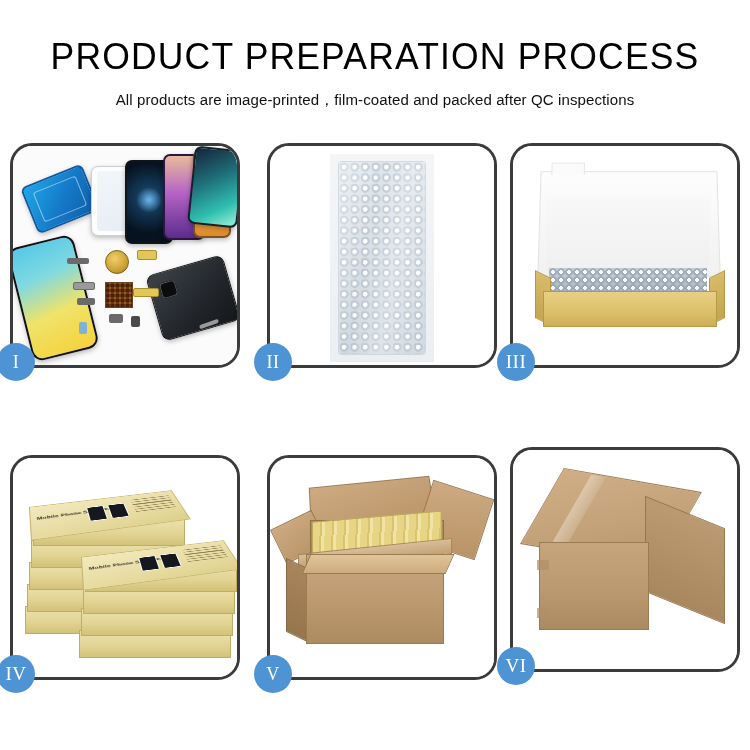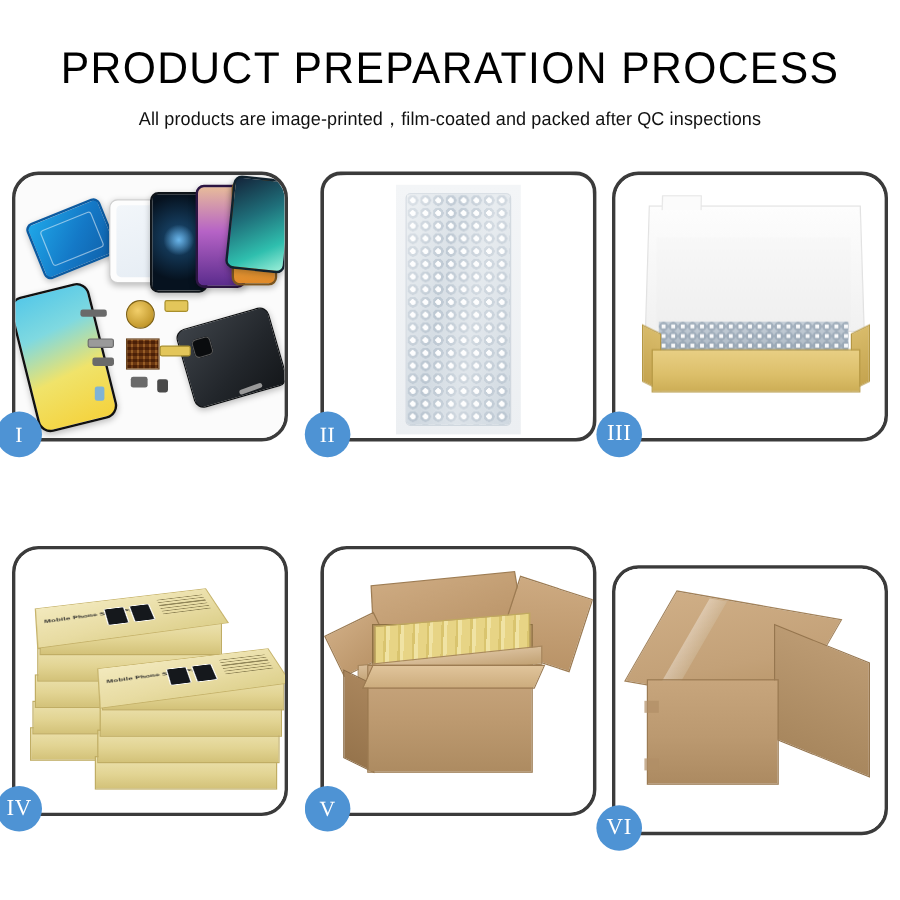--- a/index.html
+++ b/index.html
@@ -41,25 +41,25 @@
     background:#ffffff;
     box-sizing:border-box;
     overflow:visible;
   }
   .panel .stage{
     position:absolute;inset:0;
     border-radius:19px;
     overflow:hidden;
   }
   .p1{left:10px;top:0;}
-  .p2{left:267px;top:0;border-radius:17px;}
+  .p2{left:267px;top:0;}
   .p3{left:510px;top:0;width:230px;}
   .p4{left:10px;top:312px;}
   .p5{left:267px;top:312px;}
-  .p6{left:510px;top:328px;width:230px;}
+  .p6{left:510px;top:304px;width:230px;}
 
   
   .badge{
     position:absolute;
     left:-16px;bottom:-16px;
     width:38px;height:38px;
     border-radius:50%;
     background:#4e93d4;
     color:#ffffff;
     font-family:"Liberation Serif", serif;

